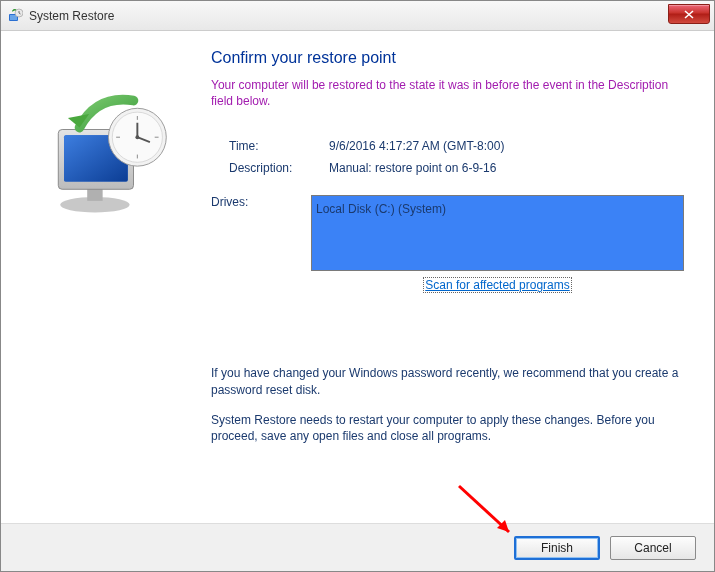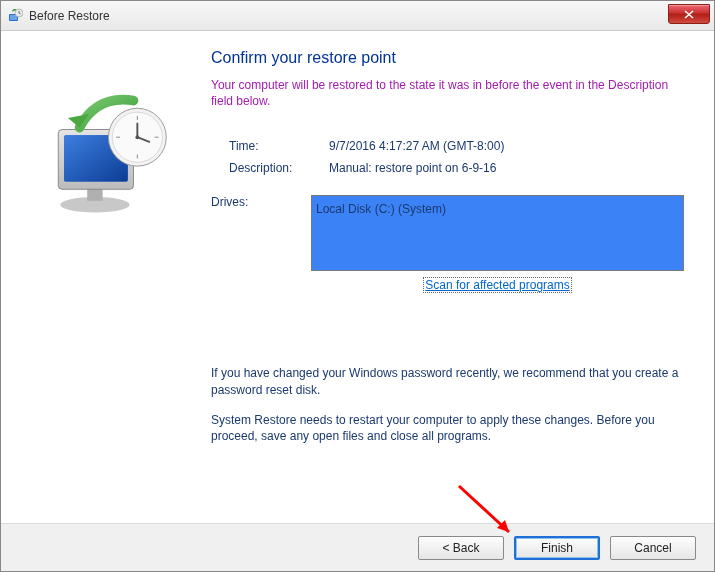--- a/index.html
+++ b/index.html
@@ -185,21 +185,21 @@
     <span class="titlebar-icon">
       <svg width="16" height="16" viewBox="0 0 16 16">
         <rect x="2" y="6" width="9" height="7" rx="1" fill="#2a6fd1"></rect>
         <rect x="3" y="7" width="7" height="5" fill="#68a4e8"></rect>
         <circle cx="12" cy="5" r="4" fill="#e8e8e8" stroke="#888" stroke-width="0.5"></circle>
         <path d="M12 3 L12 5 L13.5 6" stroke="#555" stroke-width="0.8" fill="none"></path>
         <path d="M9 2 Q7 1 6 3" stroke="#3a9b3a" stroke-width="1.5" fill="none"></path>
         <polygon points="6,3 5,2 5,4" fill="#3a9b3a"></polygon>
       </svg>
     </span>
-    <span class="titlebar-title">Before Restore</span>
+    <span class="titlebar-title">System Restore</span>
     <div class="close-btn">
       <svg width="10" height="9" viewBox="0 0 10 9">
         <path d="M1 1 L9 8 M9 1 L1 8" stroke="#fff" stroke-width="1.6"></path>
       </svg>
     </div>
   </div>
 
   <div class="client">
     <div class="body-area">
       <div class="left-pane">
@@ -242,21 +242,21 @@
           </defs>
         </svg>
       </div>
 
       <div class="right-pane">
         <h1 class="heading">Confirm your restore point</h1>
         <p class="intro">Your computer will be restored to the state it was in before the event in the Description field below.</p>
 
         <div class="field-row">
           <div class="field-label">Time:</div>
-          <div class="field-value">9/7/2016 4:17:27 AM (GMT-8:00)</div>
+          <div class="field-value">9/6/2016 4:17:27 AM (GMT-8:00)</div>
         </div>
         <div class="field-row">
           <div class="field-label">Description:</div>
           <div class="field-value">Manual: restore point on 6-9-16</div>
         </div>
 
         <div class="drives-row">
           <div class="field-label">Drives:</div>
           <div class="drives-box">
             <div>Local Disk (C:) (System)</div>
@@ -272,18 +272,17 @@
           <p>System Restore needs to restart your computer to apply these changes. Before you proceed, save any open files and close all programs.</p>
         </div>
       </div>
     </div>
 
     <div class="footer" style="position:relative;">
       <svg class="arrow-overlay" style="left:450px; top:-44px;" width="80" height="70" viewBox="0 0 80 70">
         <line x1="8" y1="6" x2="58" y2="52" stroke="#ff0000" stroke-width="3"></line>
         <polygon points="58,52 46,48 54,40" fill="#ff0000"></polygon>
       </svg>
-      <button class="btn">&lt; Back</button>
       <button class="btn primary">Finish</button>
       <button class="btn">Cancel</button>
     </div>
   </div>
 </div>
 
 </body></html>

